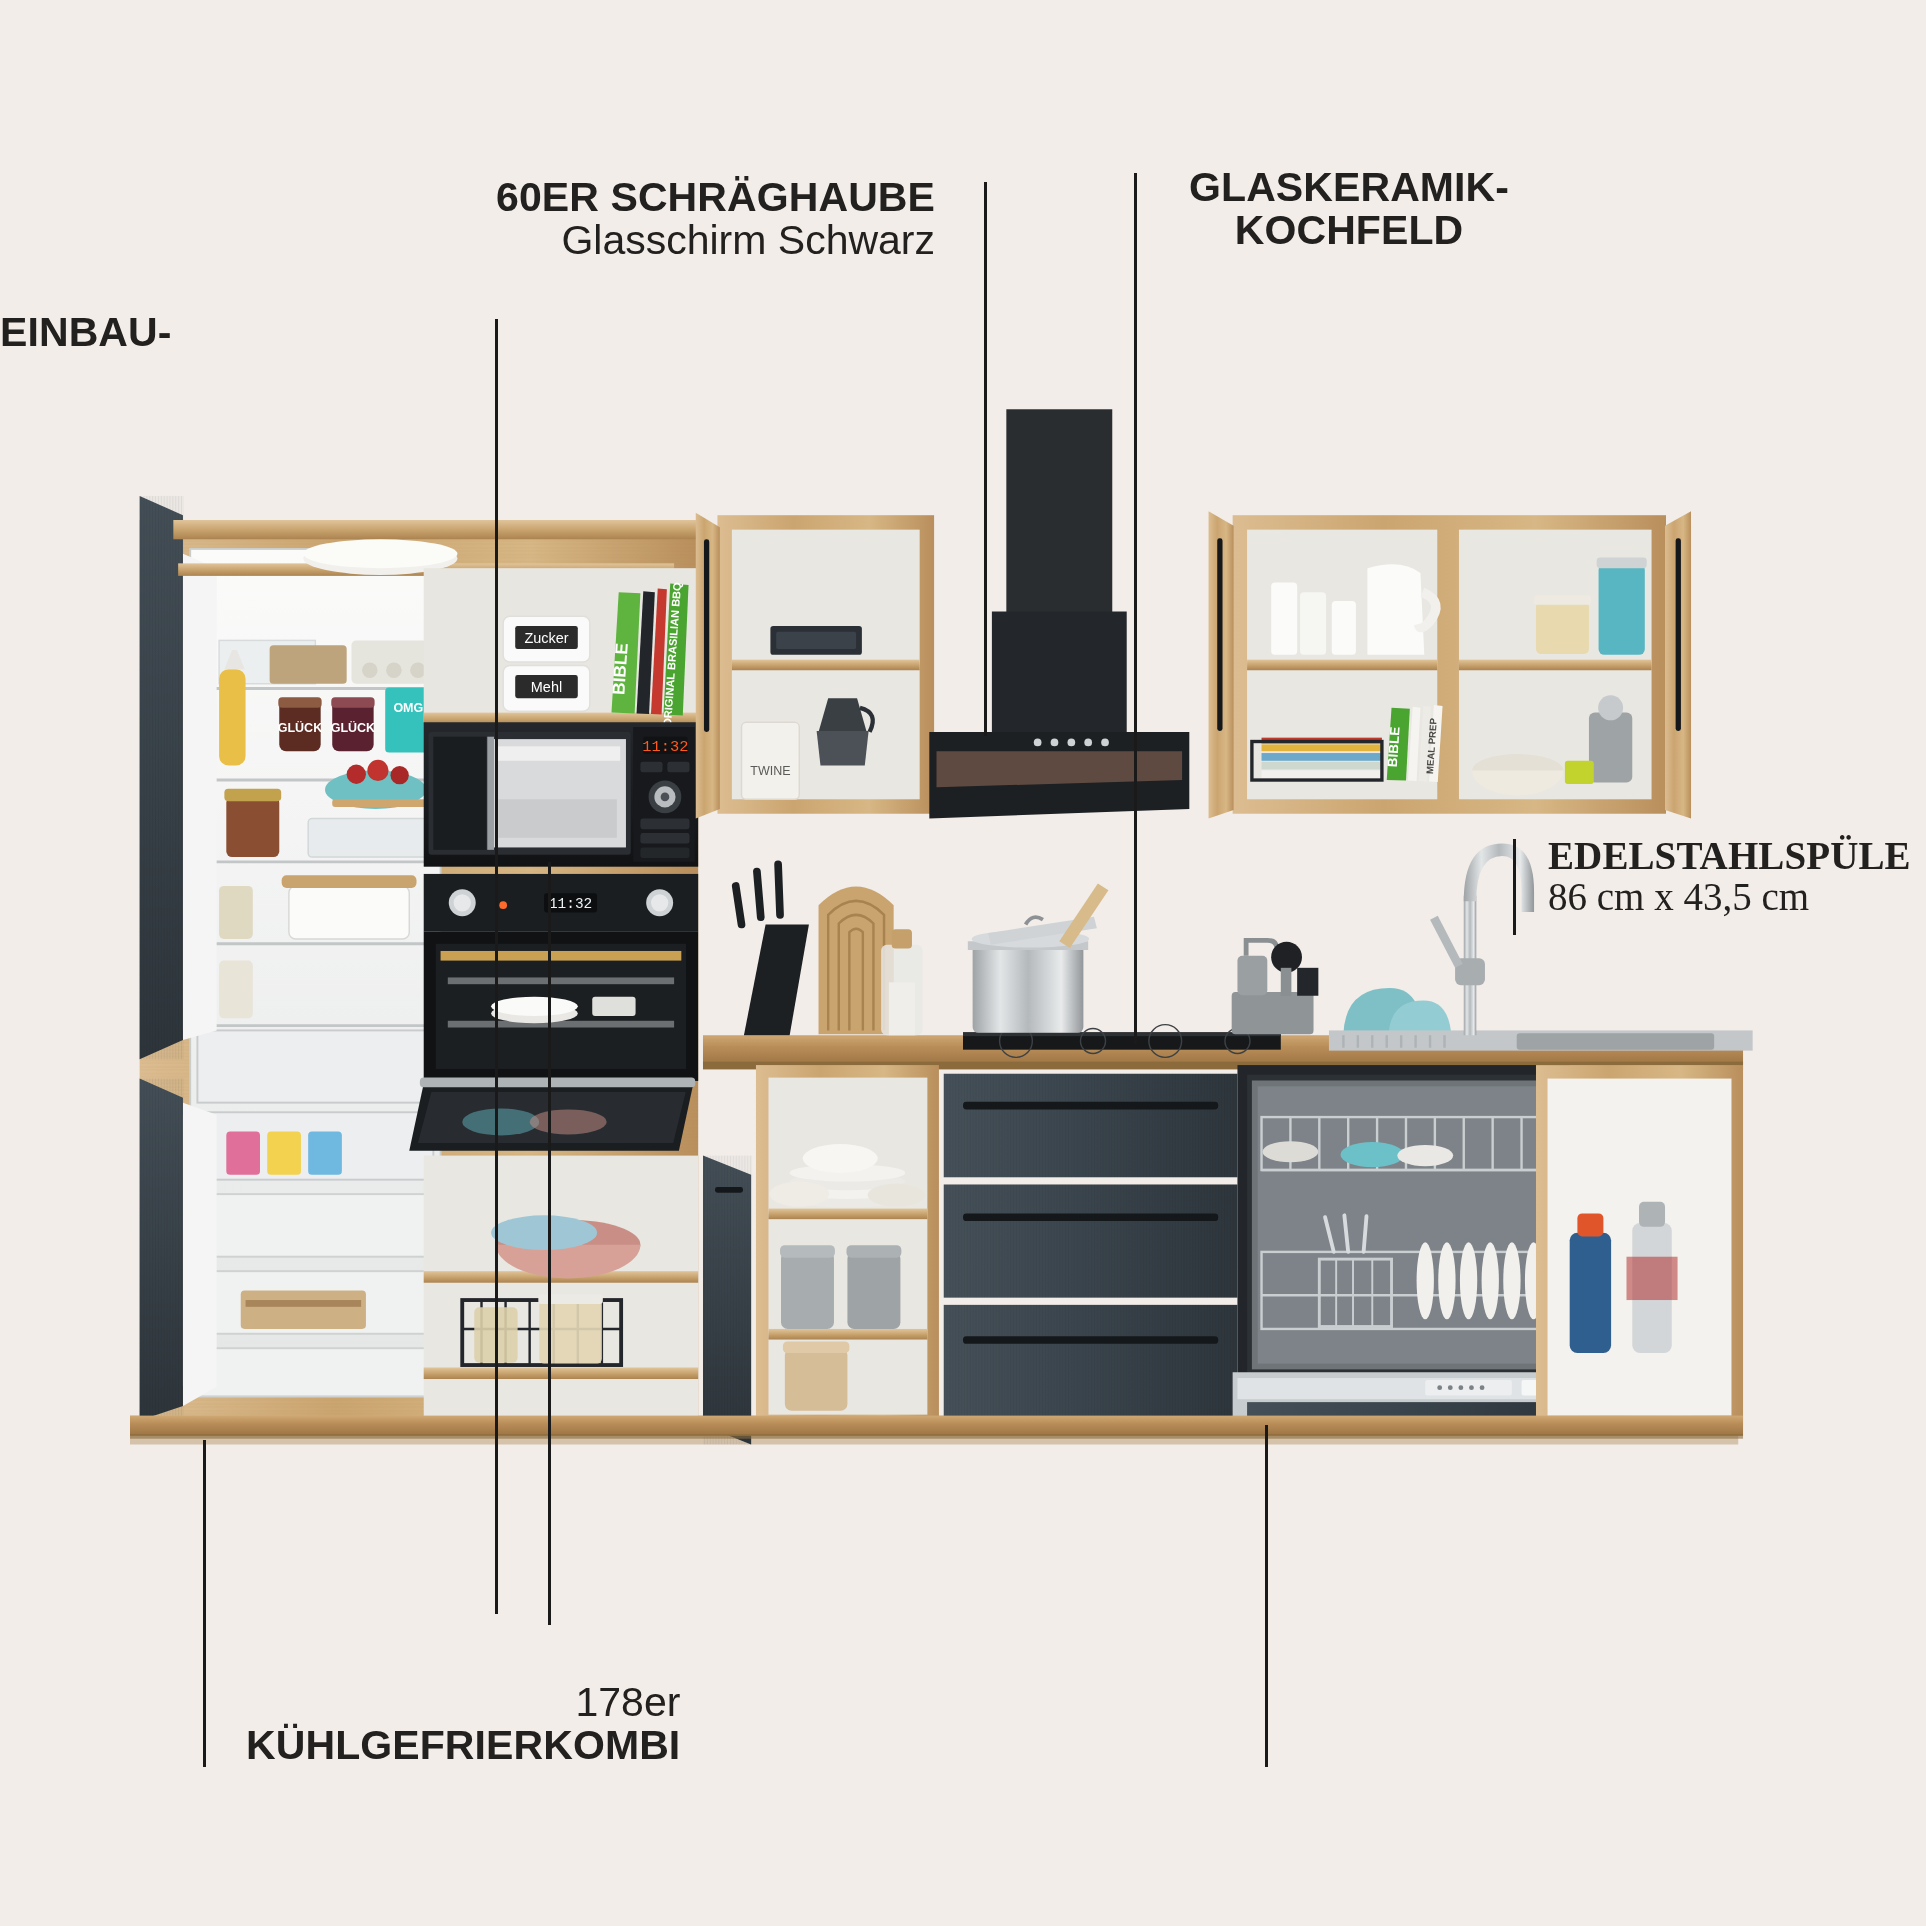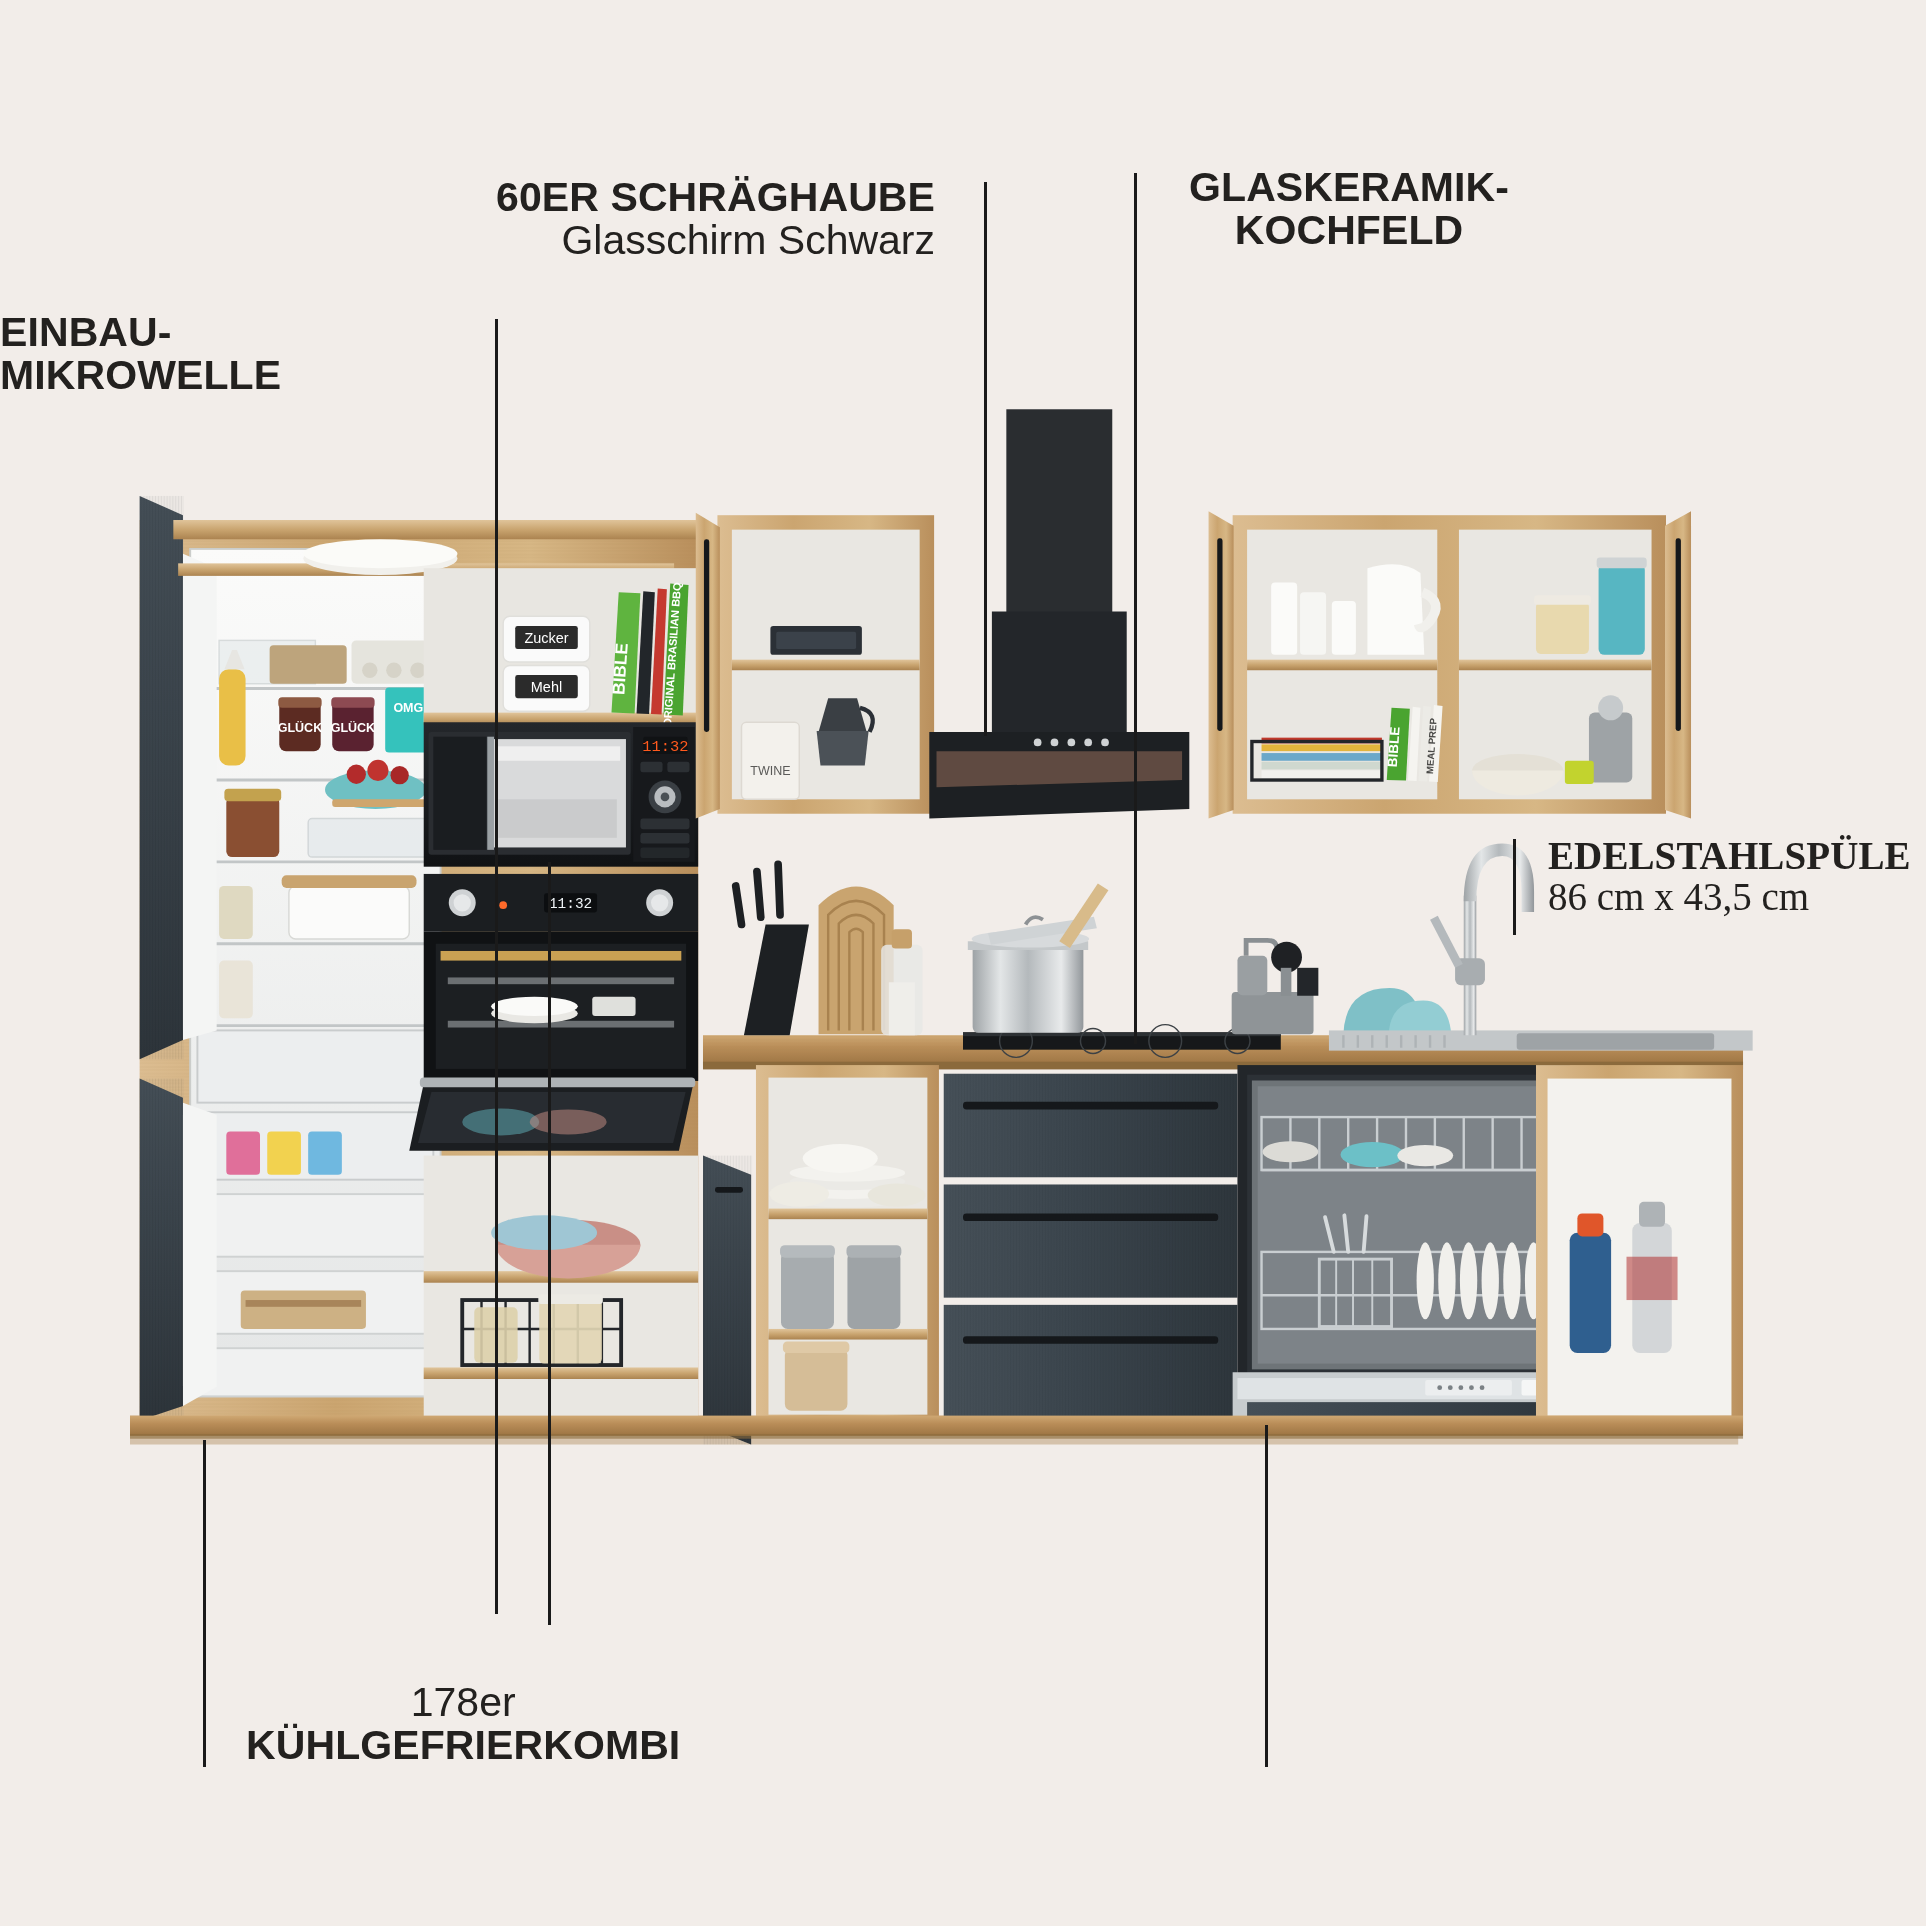--- a/index.html
+++ b/index.html
@@ -20,21 +20,21 @@
   .bold{font-weight:700;letter-spacing:0.1px;}
   .light{font-weight:400;}
   .s-lg{font-size:41px;}
   .s-md{font-size:39px;font-family:Liberation Serif, serif;}
 
   .c-mikro{left:0;top:311px;width:486px;text-align:left;}
   .c-haube{left:496px;top:176px;text-align:right;}
   .c-koch{left:1189px;top:166px;text-align:center;}
   .c-spuele{left:1548px;top:835px;text-align:left;}
   .c-ofen{left:585px;top:1589px;text-align:left;}
-  .c-kuehl{left:246px;top:1681px;text-align:center;}
+  .c-kuehl{left:246px;top:1681px;text-align:right;}
   .c-gesch{left:1307px;top:1681px;text-align:left;}
 
   
   .lead{position:absolute;background:#1a1a1a;}
   .lead.v{width:3.4px;}
   #lead-mikro {left:495px;top:319px;height:1295px;}
   #lead-haube {left:984px;top:182px;height:554px;}
   #lead-koch  {left:1134px;top:173px;height:871px;}
   #lead-spuele{left:1513px;top:839px;height:96px;}
   #lead-ofen  {left:548px;top:862px;height:763px;}
@@ -593,21 +593,20 @@
   <div class="lead v" id="lead-mikro" style="left: 495px; top: 319px; height: 1295px; background: rgb(26, 26, 26);"></div>
   <div class="lead v" id="lead-haube" style="left: 984px; top: 182px; height: 554px; background: rgb(26, 26, 26);"></div>
   <div class="lead v" id="lead-koch" style="left: 1134px; top: 173px; height: 871px; background: rgb(26, 26, 26);"></div>
   <div class="lead v" id="lead-spuele" style="left: 1513px; top: 839px; height: 96px; background: rgb(26, 26, 26);"></div>
   <div class="lead v" id="lead-ofen" style="left: 548px; top: 862px; height: 763px; background: rgb(26, 26, 26);"></div>
   <div class="lead v" id="lead-kuehl" style="left: 203px; top: 1440px; height: 327px; background: rgb(26, 26, 26);"></div>
   <div class="lead v" id="lead-gesch" style="left: 1265px; top: 1425px; height: 342px; background: rgb(26, 26, 26);"></div>
 
   <div class="callout c-mikro">
     <span class="l1 bold s-lg">EINBAU-</span>
-    <span class="l2 bold s-lg">MIKROWELLE</span>
   </div>
 
   <div class="callout c-haube">
     <span class="l1 bold s-lg">60ER SCHRÄGHAUBE</span>
     <span class="l2 light s-lg">Glasschirm Schwarz</span>
   </div>
 
   <div class="callout c-koch">
     <span class="l1 bold s-lg">GLASKERAMIK-</span>
     <span class="l2 bold s-lg">KOCHFELD</span>

